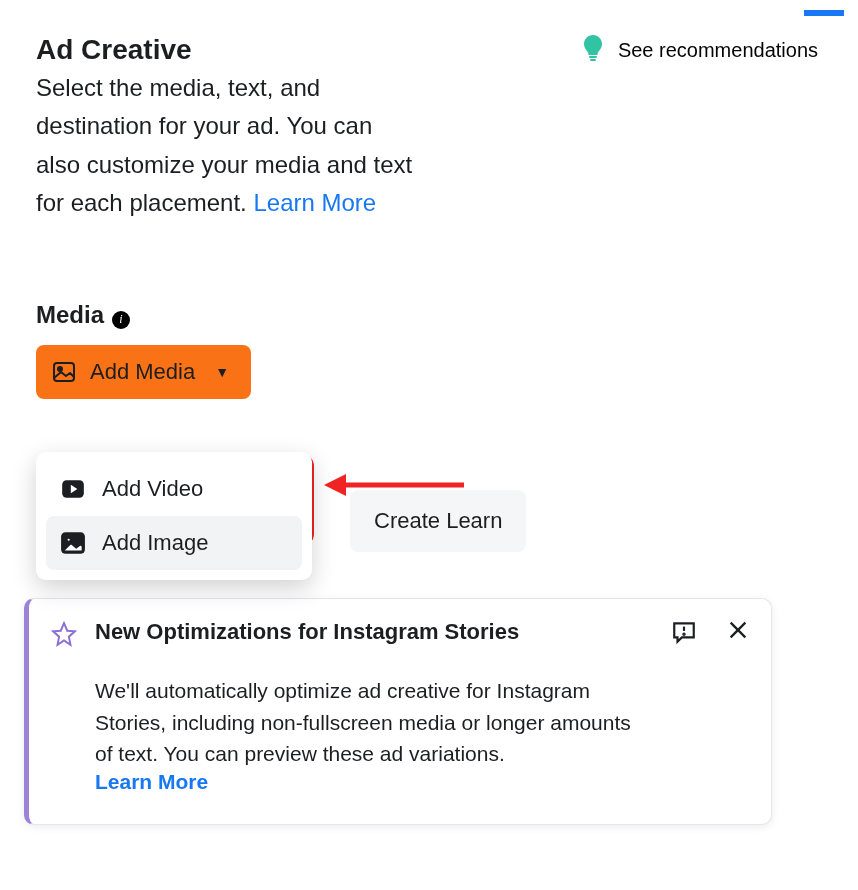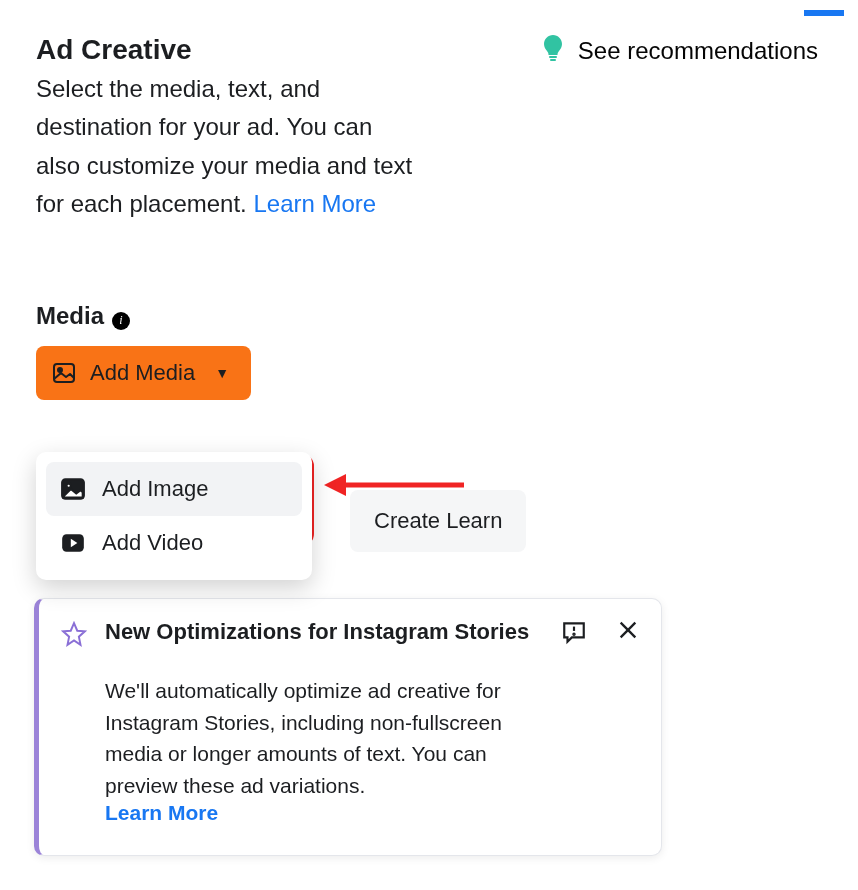--- a/index.html
+++ b/index.html
@@ -28,21 +28,21 @@
     align-items: flex-start;
   }
   .title {
     font-size: 28px;
     font-weight: 700;
   }
   .reco {
     display: flex;
     align-items: center;
     gap: 14px;
-    font-size: 24px;
+    font-size: 20px;
     color: #050505;
     padding-right: 4px;
   }
   .bulb {
     color: #31c3a2;
   }
   .desc {
     font-size: 24px;
     line-height: 1.6;
     max-width: 380px;
@@ -141,22 +141,22 @@
     border: none;
     border-radius: 8px;
     padding: 18px 24px;
     font-size: 22px;
     color: #1c1e21;
     cursor: pointer;
   }
   .card {
     position: absolute;
     top: 598px;
-    left: 34px;
-    width: 628px;
+    left: 24px;
+    width: 748px;
     border: 1px solid #e4e6eb;
     border-left: 5px solid #9b83d8;
     border-radius: 10px;
     box-shadow: 0 2px 8px rgba(0,0,0,0.08);
     padding: 20px 22px 30px 22px;
     display: flex;
     gap: 18px;
     background: #fff;
   }
   .star {
@@ -225,38 +225,38 @@
         <path d="M2 18 L9 12 L14 16 L18 13 L22 17" stroke-linejoin="round"></path>
       </svg>
     </span>
     <span>Add Media</span>
     <span class="caret">▼</span>
   </button>
 
 </div>
 
 <div class="dropdown">
+  <div class="menu-item">
+    <span class="vid-glyph">
+      <svg width="26" height="26" viewBox="0 0 24 24">
+        <rect x="2" y="4" width="20" height="16" rx="4" fill="#1c1e21"></rect>
+        <path d="M10 8 L16 12 L10 16 Z" fill="#fff"></path>
+      </svg>
+    </span>
+    <span>Add Video</span>
+  </div>
   <div class="menu-item selected">
     <span class="img-glyph">
       <svg width="26" height="26" viewBox="0 0 24 24" fill="none" stroke="#1c1e21" stroke-width="2">
         <rect x="2" y="3" width="20" height="18" rx="3" fill="#1c1e21"></rect>
         <circle cx="8" cy="9" r="2" fill="#fff"></circle>
         <path d="M3 19 L10 12 L15 16 L19 13 L21 15 L21 20 L3 20 Z" fill="#fff"></path>
       </svg>
     </span>
     <span>Add Image</span>
-  </div>
-  <div class="menu-item">
-    <span class="vid-glyph">
-      <svg width="26" height="26" viewBox="0 0 24 24">
-        <rect x="2" y="4" width="20" height="16" rx="4" fill="#1c1e21"></rect>
-        <path d="M10 8 L16 12 L10 16 Z" fill="#fff"></path>
-      </svg>
-    </span>
-    <span>Add Video</span>
   </div>
 </div>
 
 <div class="highlight-box"></div>
 <svg class="arrow" width="144" height="30">
   <line x1="140" y1="15" x2="20" y2="15" stroke="#f02424" stroke-width="5"></line>
   <path d="M0 15 L22 4 L22 26 Z" fill="#f02424"></path>
 </svg>
 
 <button class="create-video-btn">Create Learn</button>

